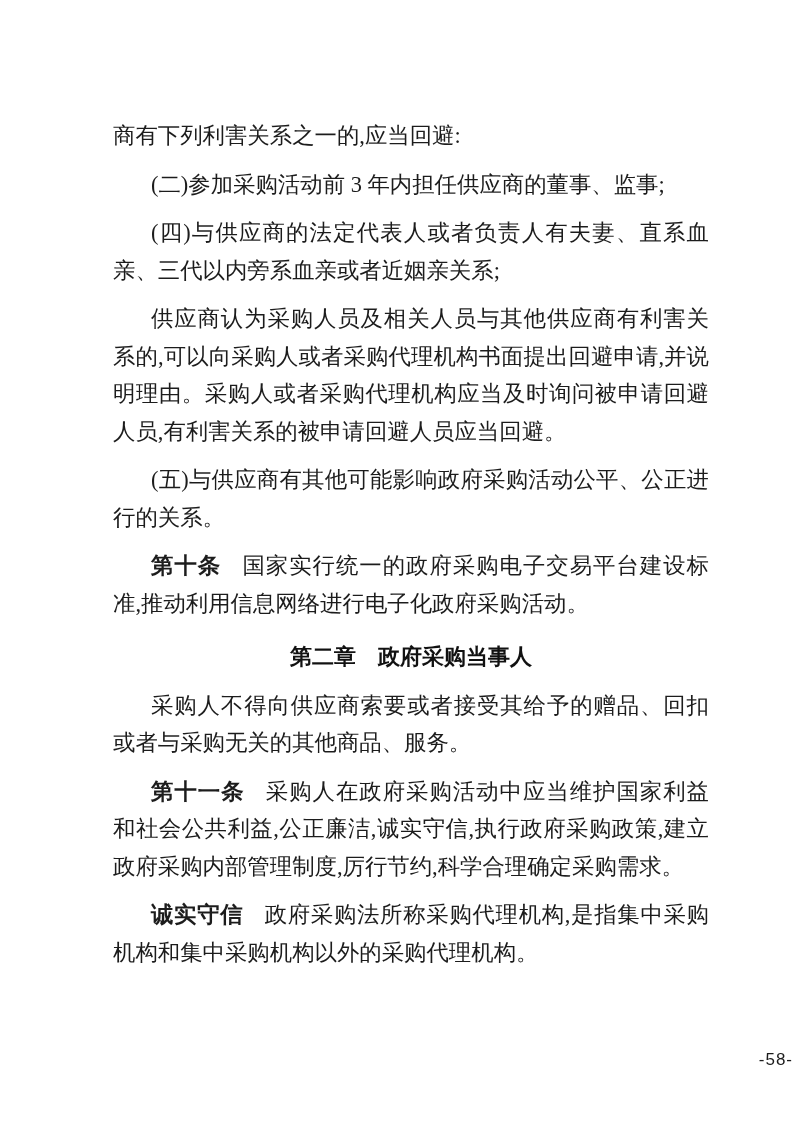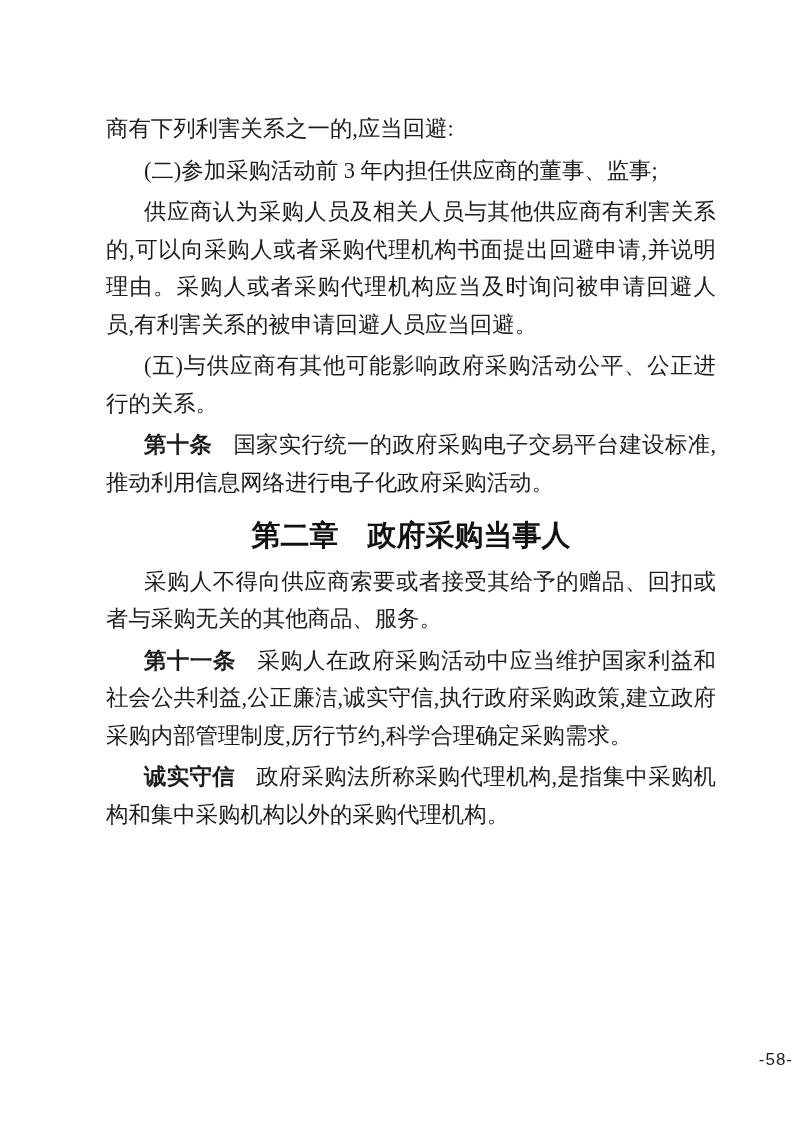--- a/index.html
+++ b/index.html
@@ -19,37 +19,37 @@
   .content {
     position: absolute;
     left: 102px;
     top: 106px;
     width: 618px;
     font-size: 22.4px;
     line-height: 37.5px;
     text-align: justify;
   }
   .para {
-    margin: 4px;
+    margin: 11px;
     padding: 0;
   }
   .para.indent {
     text-indent: 38px;
   }
   .article-label {
     font-weight: 700;
     font-family: "Liberation Sans", "DejaVu Sans", sans-serif;
     margin-right: 0.95em;
     white-space: nowrap;
   }
   .chapter-heading {
     margin: 16px 0 8px 0;
     text-align: center;
     text-indent: 0;
-    font-size: 29px;
+    font-size: 22px;
     line-height: 37.5px;
     font-weight: 700;
     font-family: "Liberation Sans", "DejaVu Sans", sans-serif;
     color: #111111;
   }
   .footer {
     position: absolute;
     left: 0;
     right: 0;
     top: 1048px;
@@ -66,20 +66,21 @@
 
 <div class="page">
   <div class="content">
 
     <p class="para continuation">商有下列利害关系之一的,应当回避:</p>
 
 
     <p class="para indent">(二)参加采购活动前 3 年内担任供应商的董事、监事;</p>
 
 
+    <p class="para indent">(四)与供应商的法定代表人或者负责人有夫妻、直系血亲、三代以内旁系血亲或者近姻亲关系;</p>
 
     <p class="para indent">供应商认为采购人员及相关人员与其他供应商有利害关系的,可以向采购人或者采购代理机构书面提出回避申请,并说明理由。采购人或者采购代理机构应当及时询问被申请回避人员,有利害关系的被申请回避人员应当回避。</p>
 
     <p class="para indent">(五)与供应商有其他可能影响政府采购活动公平、公正进行的关系。</p>
 
     <p class="para indent article">
       <span class="article-label">第十条</span><span>国家实行统一的政府采购电子交易平台建设标准,推动利用信息网络进行电子化政府采购活动。</span>
     </p>
 
     <h2 class="chapter-heading">第二章　政府采购当事人</h2>

